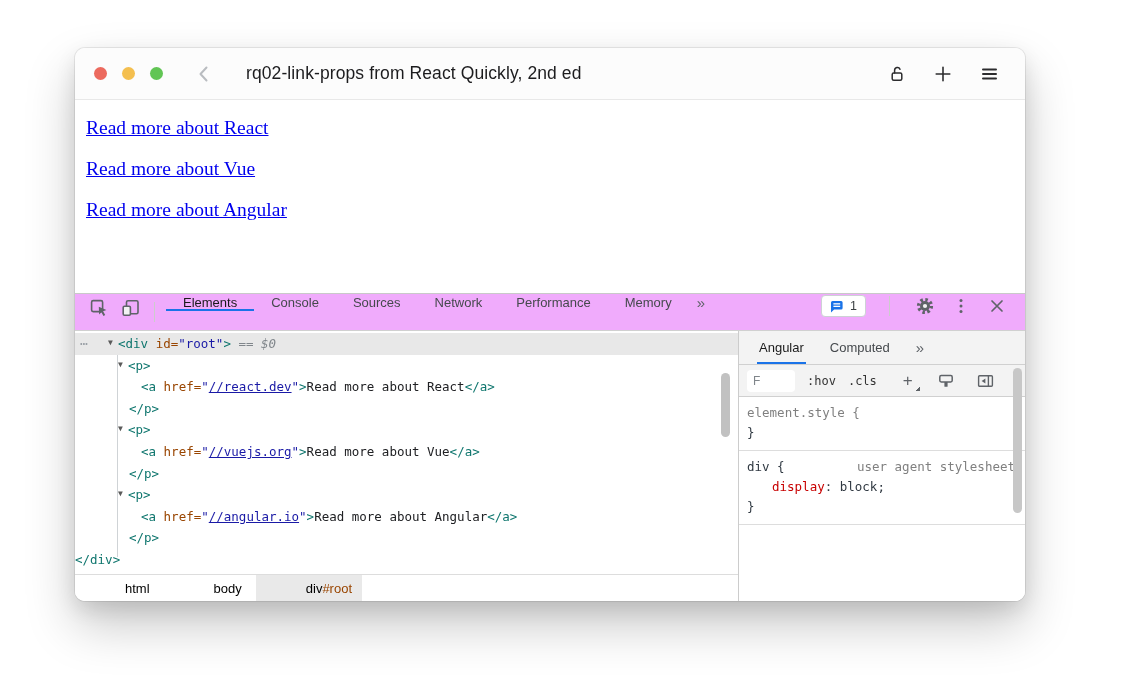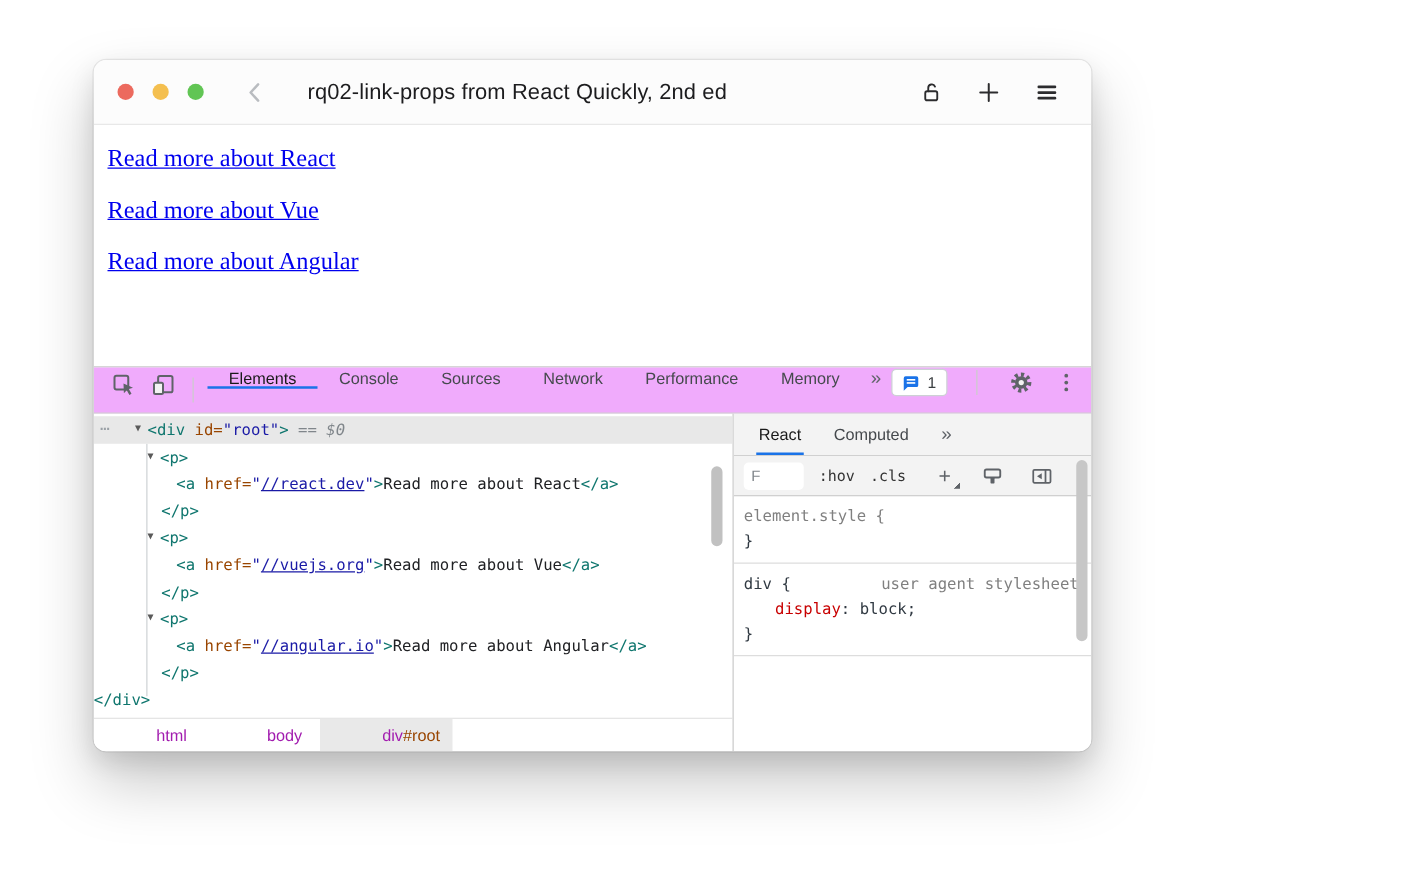--- a/index.html
+++ b/index.html
@@ -2,21 +2,21 @@
 <html><head>
 <meta charset="utf-8">
 <style>
   * { margin:0; padding:0; box-sizing:border-box; }
   html,body { background:#ffffff; }
   body { width:1133px; height:697px; font-family:"Liberation Sans","DejaVu Sans",sans-serif; }
   .stage { position:relative; width:1133px; height:697px; overflow:hidden; background:#fff; }
 
   
   .window {
-    position:absolute; left:75px; top:48px; width:798px; height:553px;
+    position:absolute; left:75px; top:48px; width:950px; height:553px;
     background:#fff; border-radius:10px; overflow:hidden;
     box-shadow:0 0 0 1px rgba(0,0,0,0.08), 0 24px 50px rgba(0,0,0,0.22), 0 8px 20px rgba(0,0,0,0.10);
     display:flex; flex-direction:column;
   }
 
   
   .titlebar {
     height:52px; flex:0 0 52px; background:#fcfcfc; border-bottom:1px solid #e8e8e8;
     display:flex; align-items:center;
   }
@@ -85,21 +85,21 @@
   .indent-guide { position:absolute; left:42px; top:24px; width:1px; height:202px; background:#cfd3d6; }
   .tree-scrollbar { position:absolute; right:8px; top:42px; width:9px; height:64px; border-radius:5px; background:#c1c1c1; cursor:pointer; }
 
   
   .dt-crumbs {
     flex:0 0 27px; border-top:1px solid #ddd; background:#fff;
     display:flex; align-items:stretch; font-size:13px;
   }
   .crumb { display:flex; align-items:center; padding:0 10px; margin-right:4px; cursor:pointer; white-space:nowrap; }
   .crumb.selected { background:#e9e9e9; }
-  .c-tag { color:#a21caf;padding-left:40px; }
+  .c-tag { color:#000000;padding-left:40px; }
   .c-id { color:#994500; }
 
   
   .dt-sidebar { flex:0 0 287px; border-left:1px solid #ccc; background:#fff; position:relative; display:flex; flex-direction:column; overflow:hidden; }
   .sp-tabs { flex:0 0 34px; background:#f3f3f3; border-bottom:1px solid #d0d0d0; display:flex; align-items:stretch; padding-left:20px; }
   .sp-tab { display:flex; align-items:center; font-size:13px; color:#45494d; position:relative; margin-right:26px; cursor:pointer; }
   .sp-tab.active { color:#1a1a1a; }
   .sp-tab.active::after { content:""; position:absolute; left:-2px; right:-2px; bottom:0; height:2.5px; background:#1a73e8; }
   .sp-more { display:flex; align-items:center; color:#5f6368; font-size:15px; cursor:pointer; }
 
@@ -290,21 +290,21 @@
             </span>
             <span class="crumb selected">
               <span class="c-tag">div</span>
               <span class="c-id">#root</span>
             </span>
           </div>
         </div>
 
         <div class="dt-sidebar">
           <div class="sp-tabs">
-            <div class="sp-tab active">React</div>
+            <div class="sp-tab active">Angular</div>
             <div class="sp-tab">Computed</div>
             <div class="sp-more">
               <span>»</span>
             </div>
           </div>
 
           <div class="sp-filterrow">
             <input class="sp-filter" readonly="" placeholder="F" style="">
             <span class="sp-toggle">:hov</span>
             <span class="sp-toggle">.cls</span>

